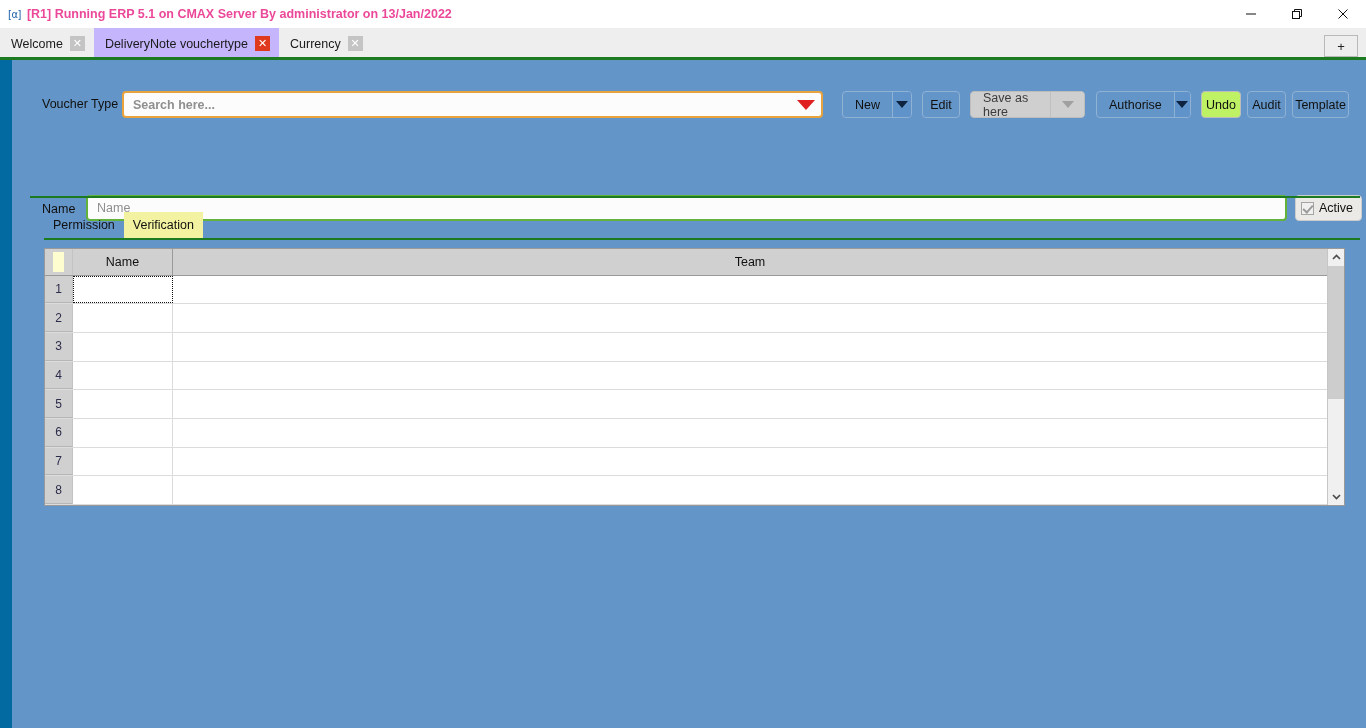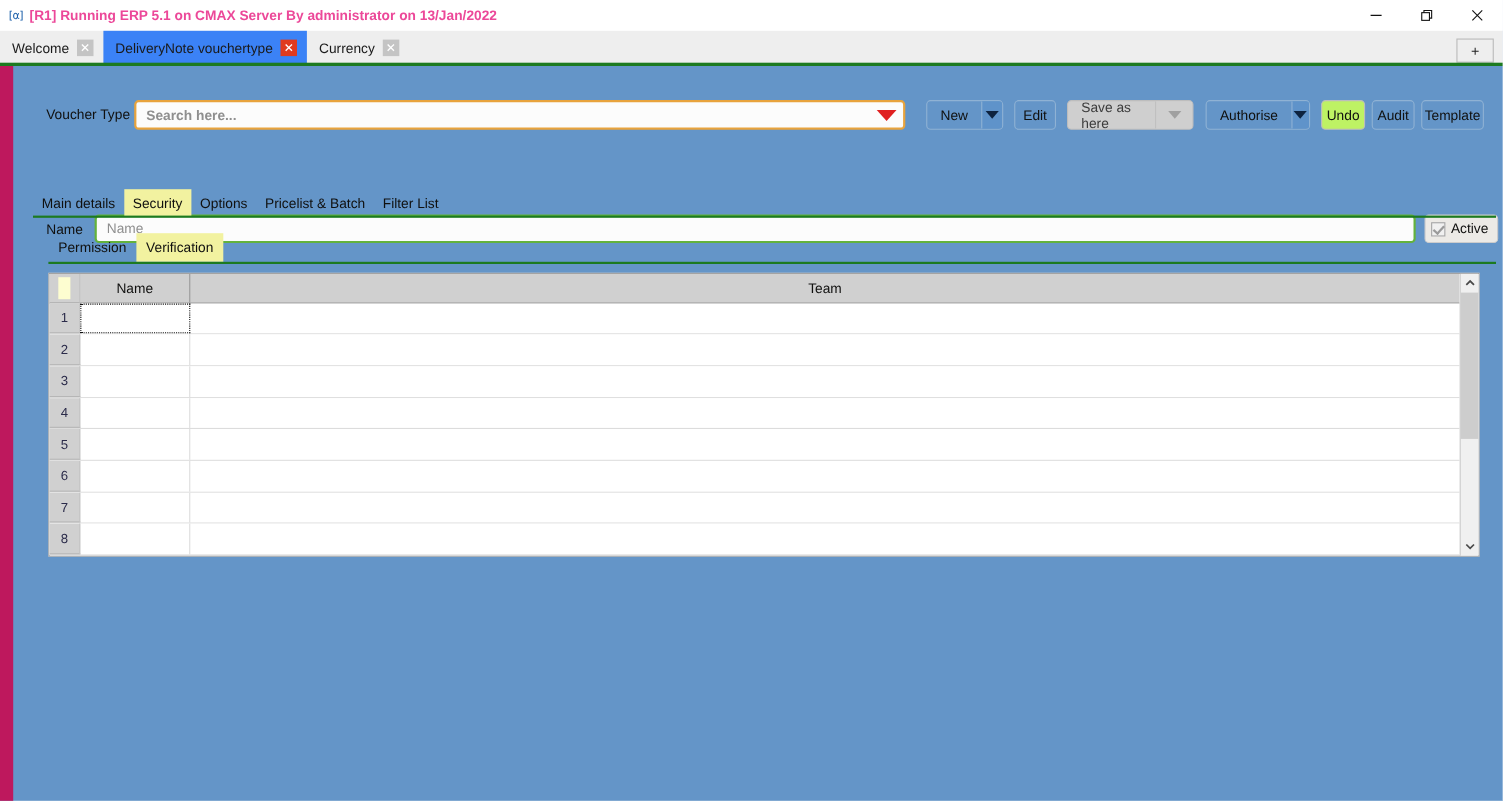--- a/index.html
+++ b/index.html
@@ -39,21 +39,21 @@
     background: #eeeeee;
     display: flex; align-items: flex-start;
   }
   .tab {
     height: 31px;
     display: flex; align-items: center;
     padding: 0 9px 0 11px;
     font-size: 12.5px; color: #1a1a1a;
     gap: 7px; white-space: nowrap;
   }
-  .tab.active { background: #3b82f6; }
+  .tab.active { background: #c4b5fd; }
   .tab-close {
     width: 15px; height: 15px;
     display: inline-flex; align-items: center; justify-content: center;
     background: #c4c4c4; color: #ffffff;
     font-size: 11px; line-height: 1;
     font-family: "DejaVu Sans", sans-serif;
   }
   .tab.active .tab-close { background: #e03a1e; }
   .newtab-wrap {
     position: absolute; right: 8px; top: 35px;
@@ -67,21 +67,21 @@
   }
   .greenline {
     position: absolute; left: 0; top: 57px; width: 1366px; height: 3px;
     background: #1c7a20;
   }
 
   
   .canvas {
     position: absolute; left: 0; top: 60px; width: 1366px; height: 668px;
     background: #6495c8;
-    border-left: 12px solid #be185d;
+    border-left: 12px solid #0369a1;
   }
   .canvas-inner { position: relative; width: 1354px; height: 668px; }
   .lbl-voucher {
     position: absolute; left: 30px; top: 37px;
     font-size: 12.5px; color: #10100f;
   }
   .search-box {
     position: absolute; left: 110px; top: 31px;
     width: 701px; height: 27px;
     background: #fcfcfc;
@@ -395,27 +395,20 @@
 
   <div class="lbl-name">Name</div>
   <div class="name-box">
     <input type="text" placeholder="Name" style="">
   </div>
   <div class="active-chip">
     <span class="chk"></span>
     <span class="chip-lbl">Active</span>
   </div>
 
-  <div class="tabrow">
-    <div class="maintab">Main details</div>
-    <div class="maintab active">Security</div>
-    <div class="maintab">Options</div>
-    <div class="maintab">Pricelist &amp; Batch</div>
-    <div class="maintab">Filter List</div>
-  </div>
   <div class="tabrow-line"></div>
 
   <div class="subtabrow">
     <div class="subtab">Permission</div>
     <div class="subtab active">Verification</div>
   </div>
   <div class="subtabrow-line"></div>
 
   <div class="grid">
     <div class="grid-main">

